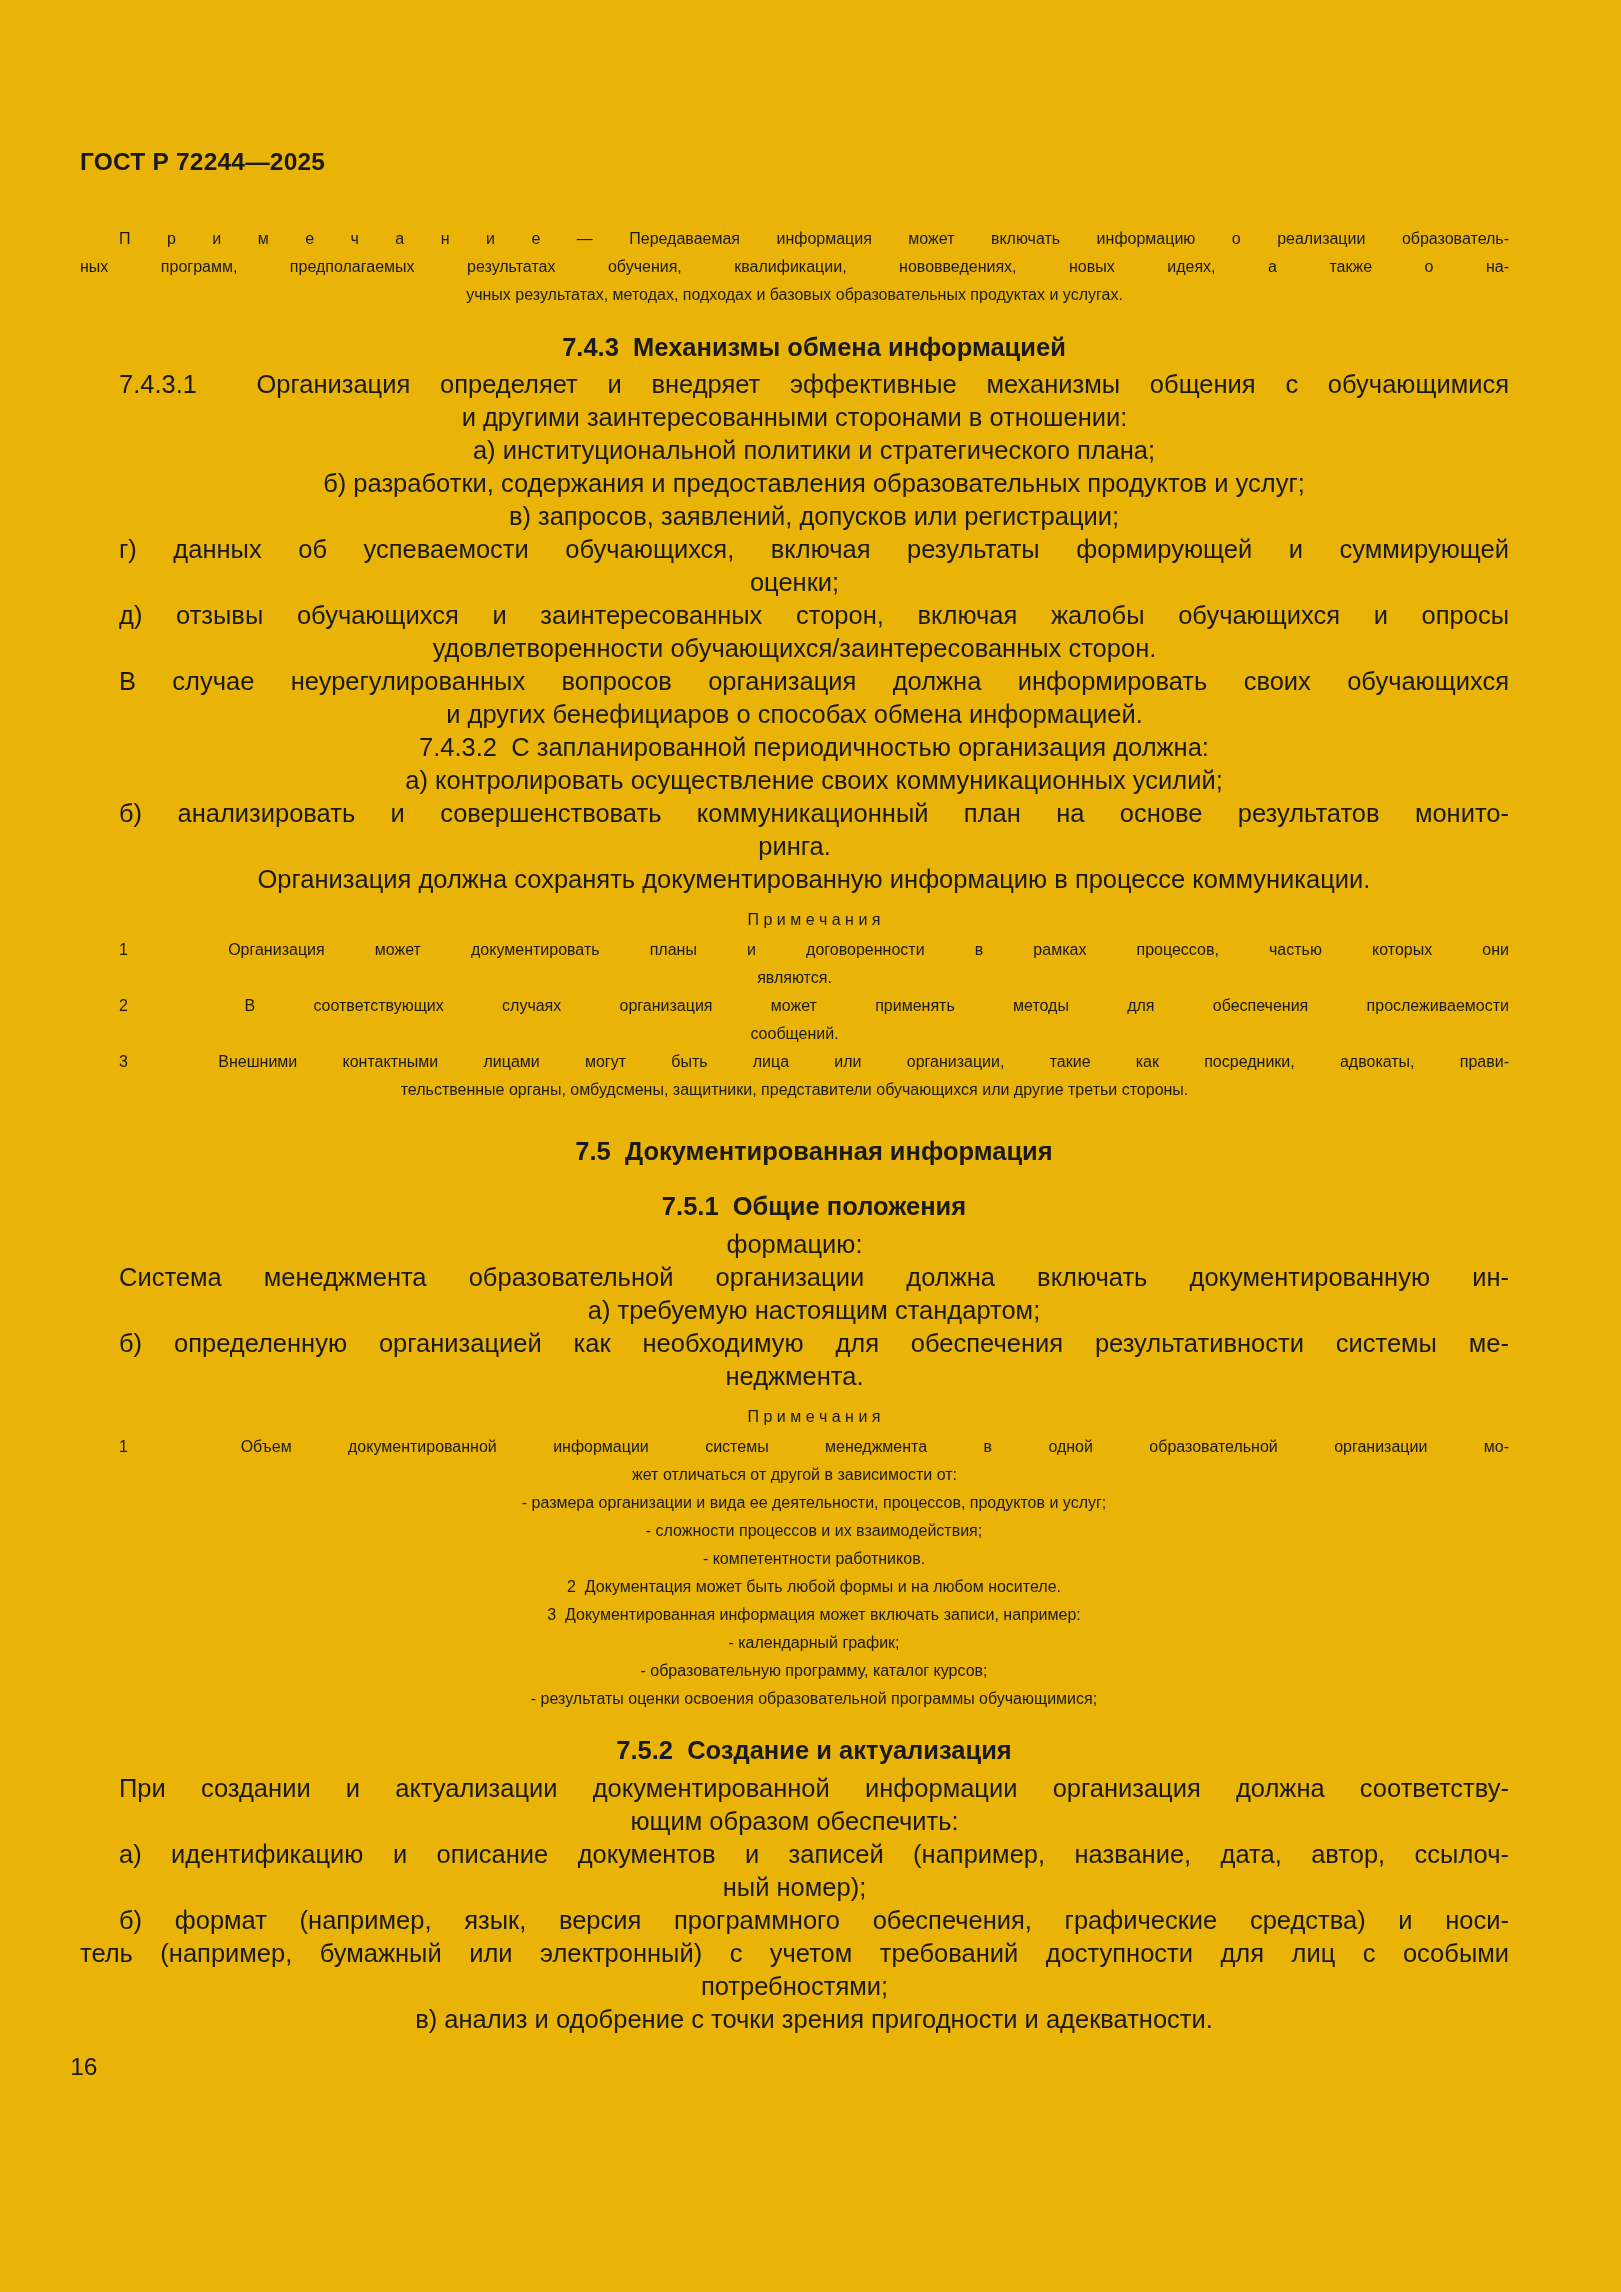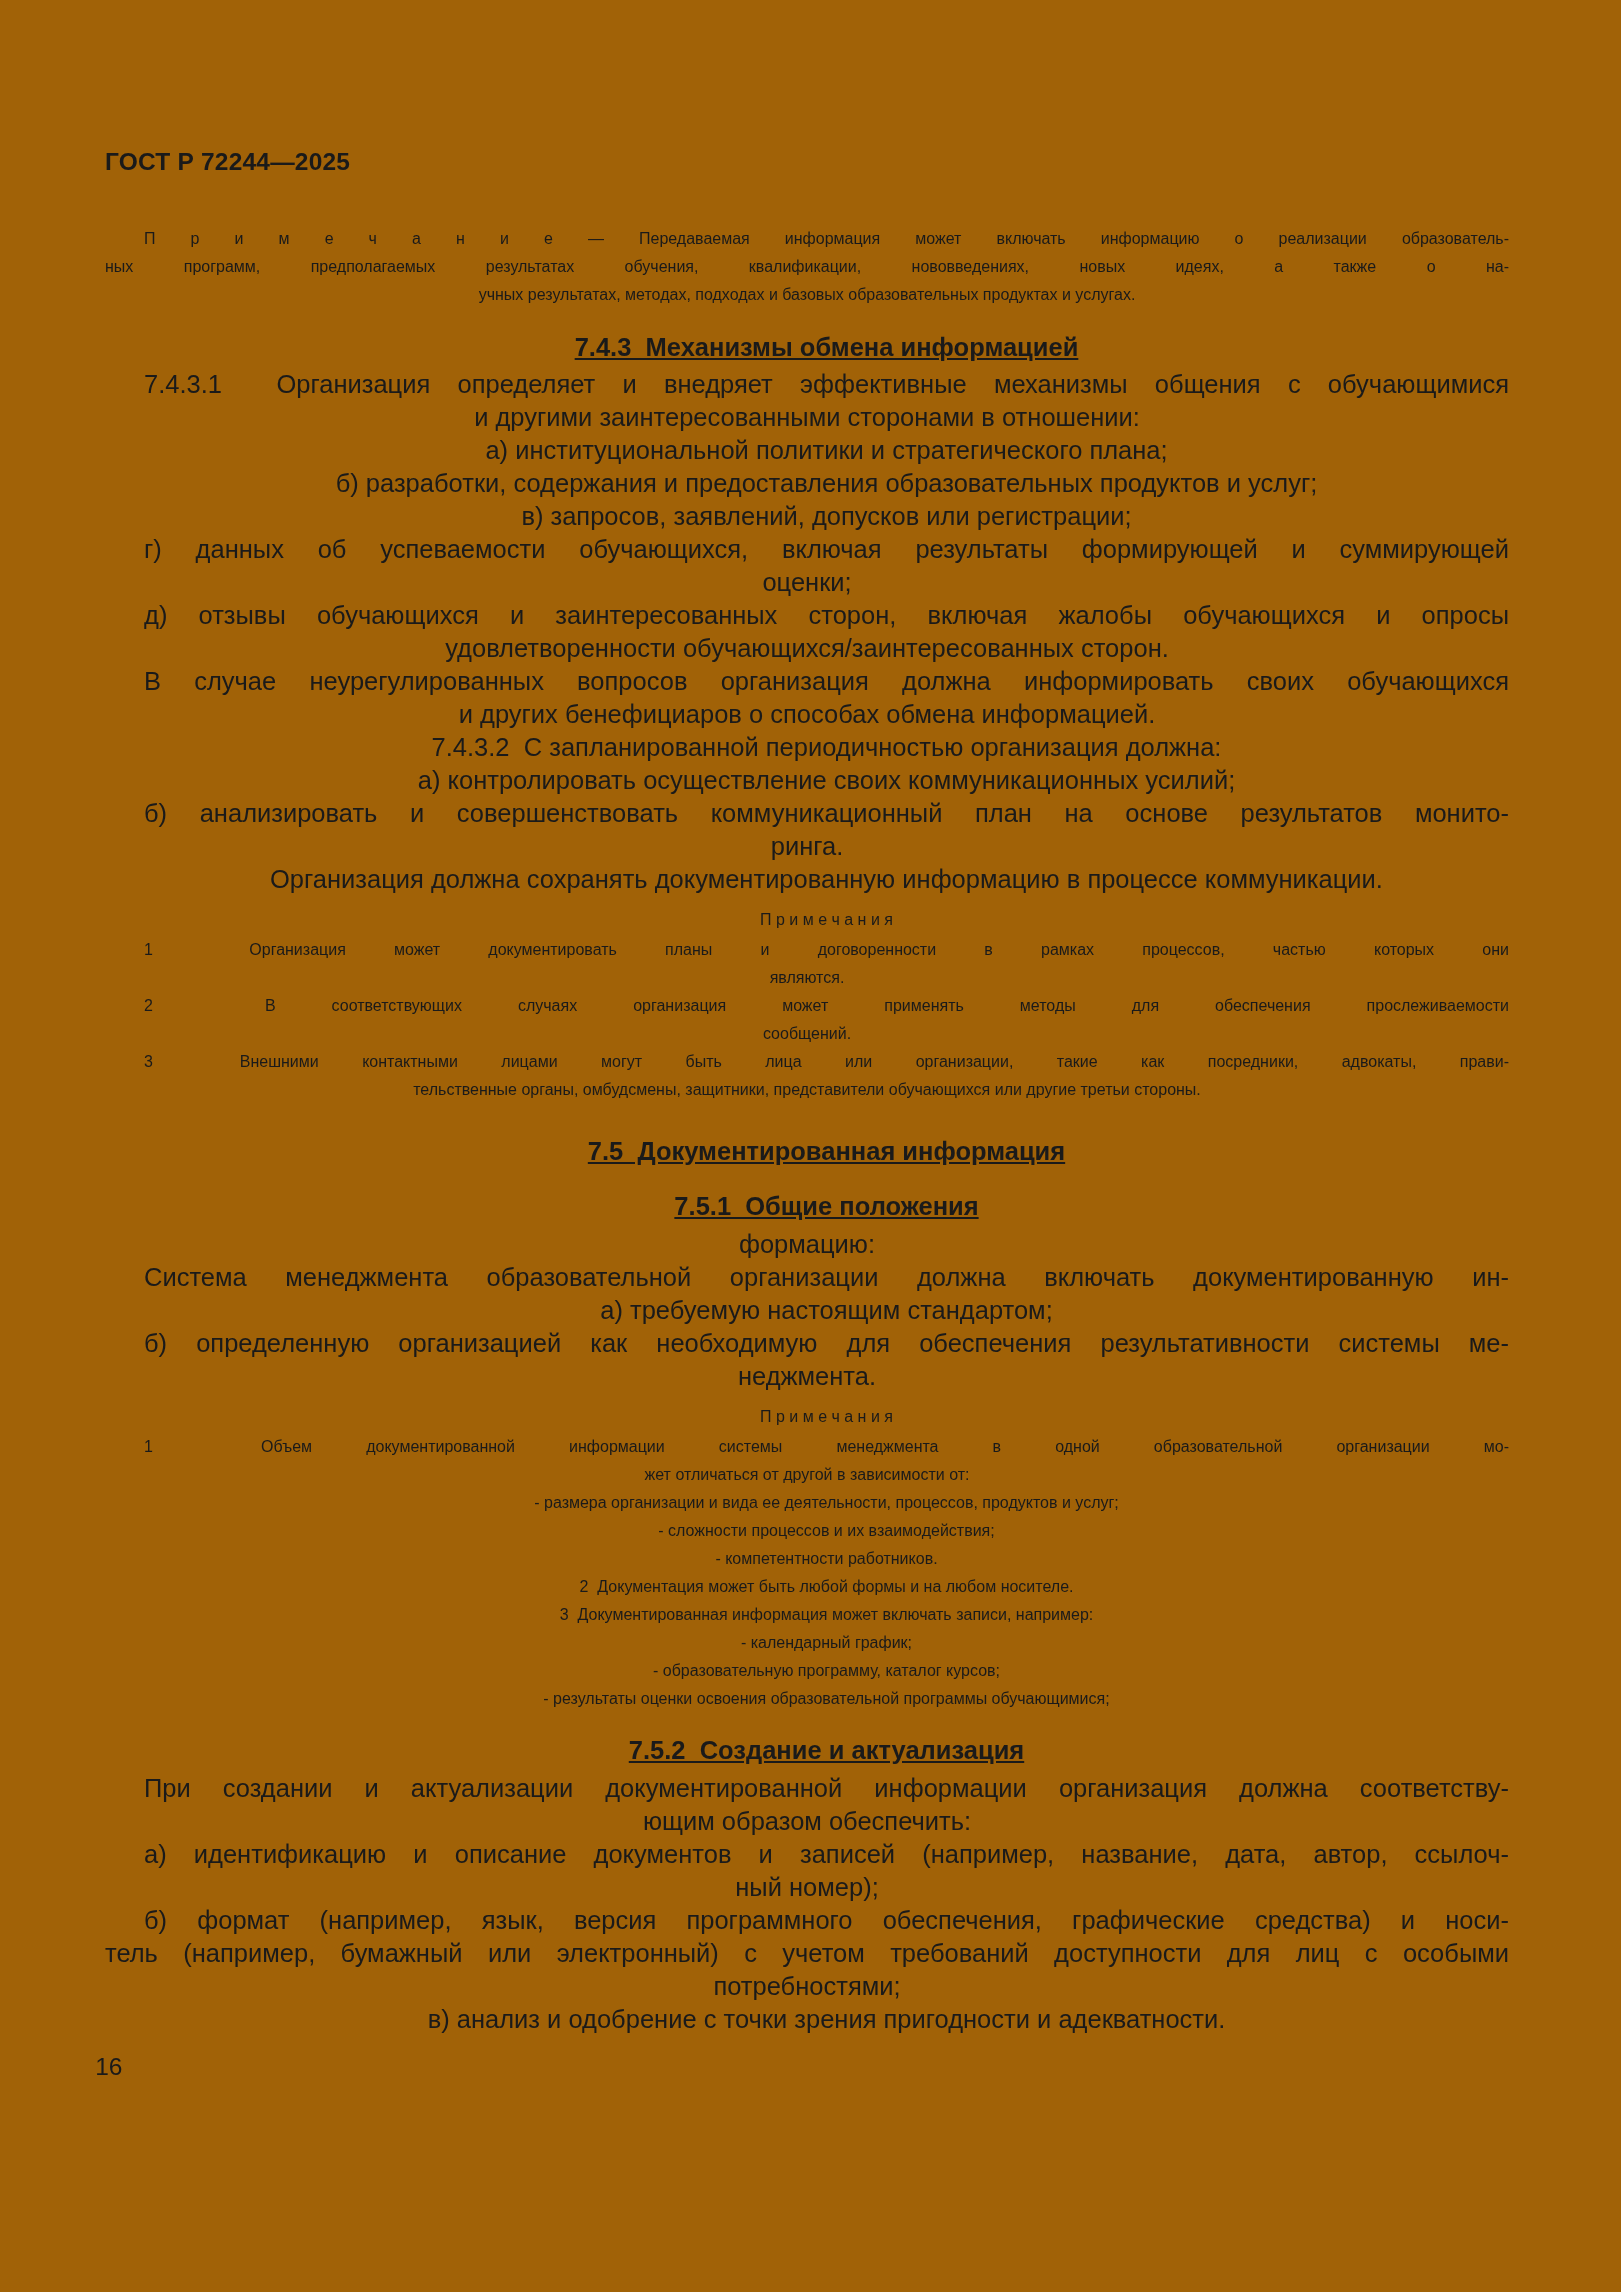--- a/index.html
+++ b/index.html
@@ -5,25 +5,25 @@
   html, body {
     margin: 0;
     padding: 0;
     background: #e8e8e8;
   }
   .page {
     position: relative;
     width: 1621px;
     height: 2293px;
     margin: 0 auto;
-    background: #a16207;
+    background: #eab308;
     color: #1a1a1a;
     font-family: "Liberation Sans", "DejaVu Sans", sans-serif;
     box-sizing: border-box;
-    padding: 145px 112px 59px 105px;
+    padding: 145px 112px 59px 80px;
     overflow: hidden;
   }
   .doc-header {
     font-size: 24.5px;
     font-weight: bold;
     line-height: 33px;
     margin-bottom: 47px;
     letter-spacing: 0.2px;
   }
   .block { margin: 0; }
@@ -35,21 +35,21 @@
     text-align: justify;
     text-align-last: justify;
   }
   .line.ind { text-indent: 39px; }
 
   .style-body .line,
   .style-heading .line {
     font-size: 25.5px;
     line-height: 33px;
   }
-  .style-heading .line { font-weight: bold; text-decoration: underline; }
+  .style-heading .line { font-weight: bold; }
   .style-heading { margin-top: 15.7px; margin-bottom: 4.9px; }
 
   .style-note .line,
   .style-notelabel .line {
     font-size: 16px;
     line-height: 28px;
   }
   .style-notelabel { margin-top: 9.8px; margin-bottom: 2px; }
 
   .mt-sm { margin-top: 9.8px; }

